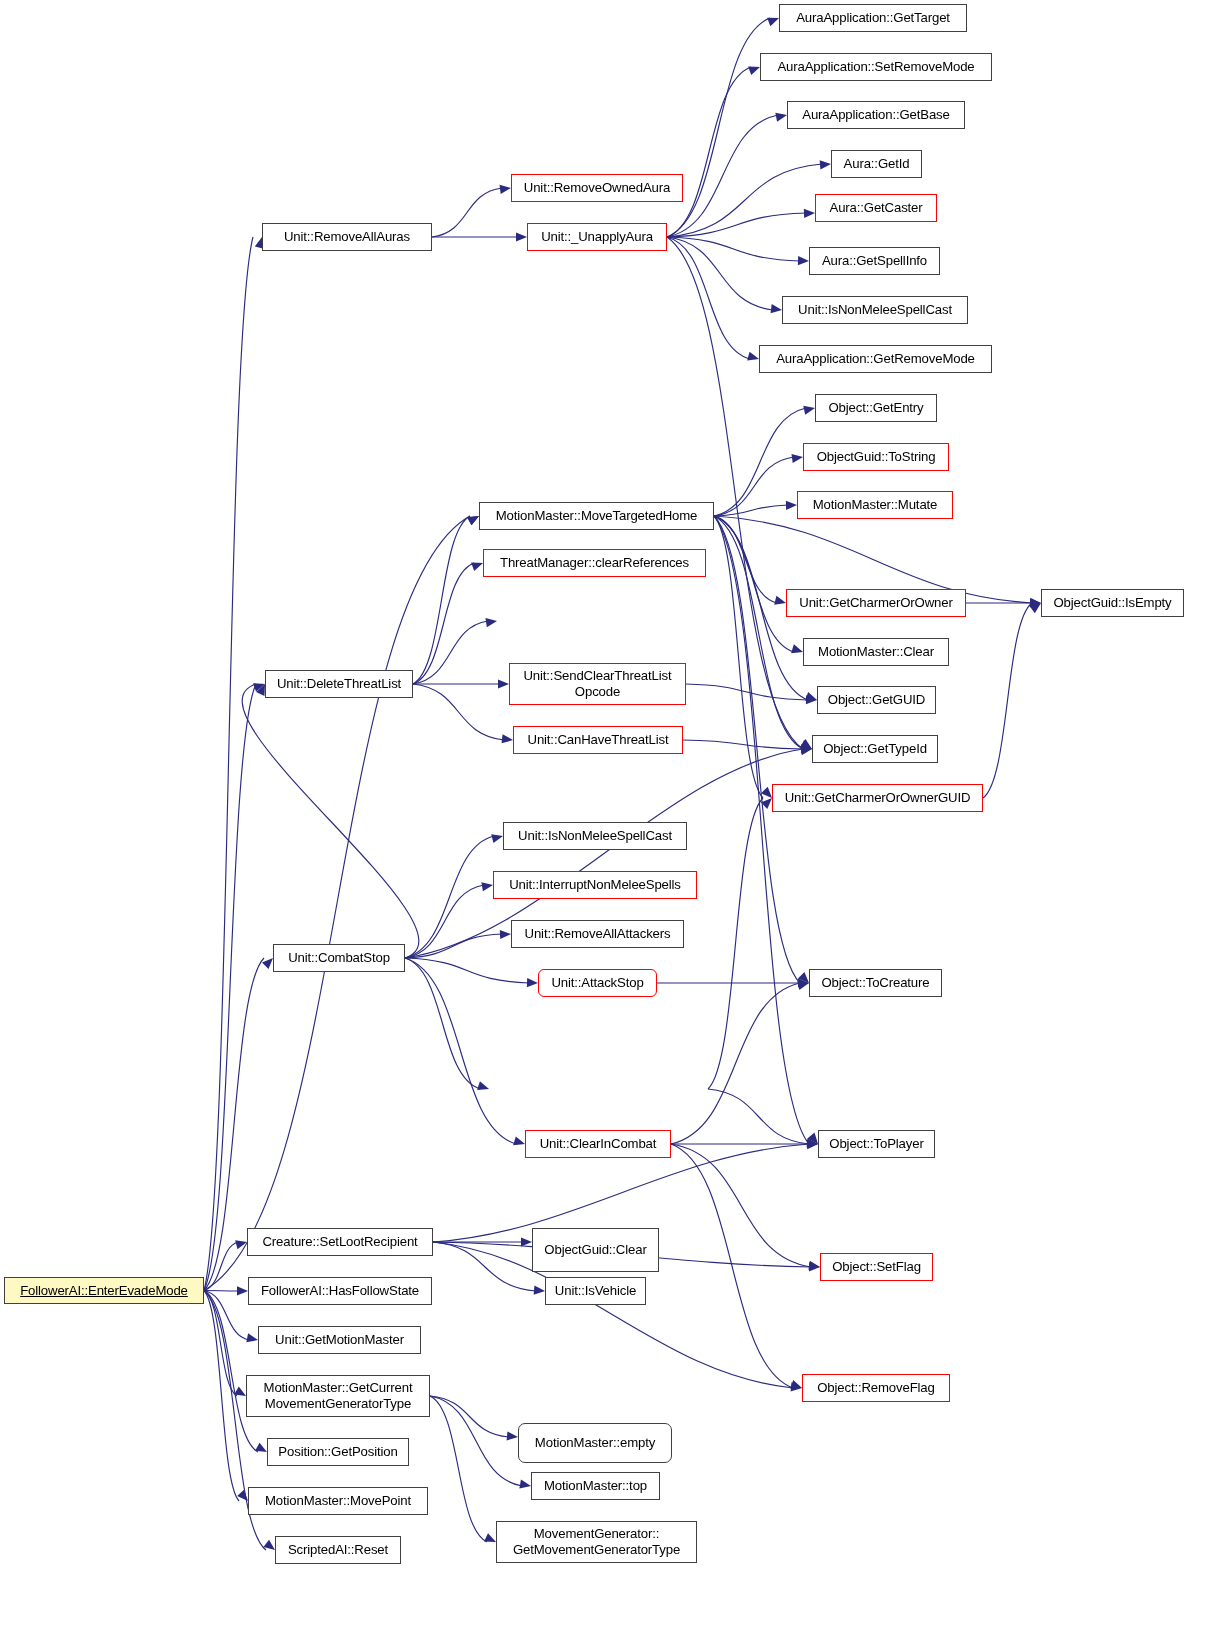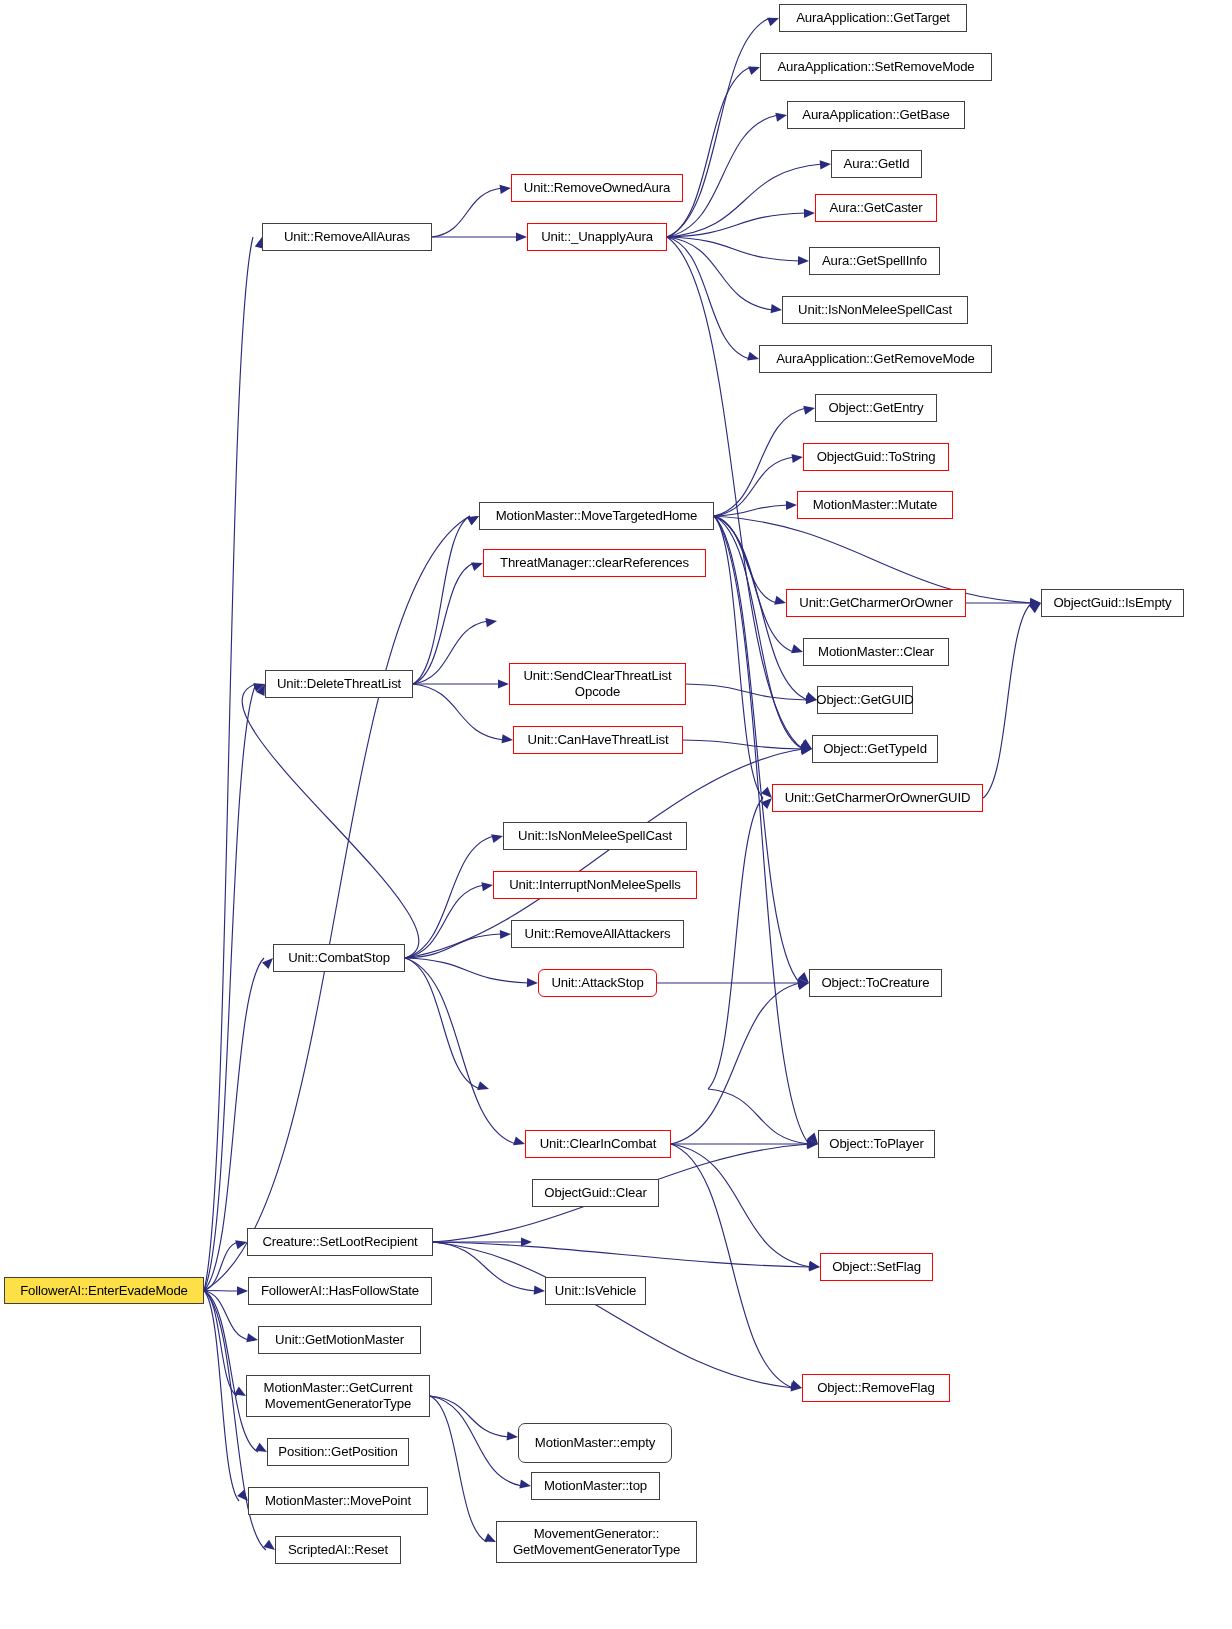--- a/index.html
+++ b/index.html
@@ -40,22 +40,23 @@
     border: 1px solid #404040;
     letter-spacing: -0.15px;
     white-space: pre-line;
     padding: 0 3px;
     cursor: pointer;
   }
   .gnode.red {
     border-color: #ff0000;
   }
   .gnode.current {
-    background: #fde047;
+    background: #fef9c3;
     border-color: #404040;
+    text-decoration: underline;
   }
   .edge-path {
     fill: none;
     stroke: #2a2a7f;
     stroke-width: 1.15;
   }
   .edge-head {
     fill: #2a2a7f;
     stroke: none;
   }
@@ -212,34 +213,34 @@
     <div class="gnode red" style="left: 803px; top: 443px; width: 146px; height: 28px;"><span>ObjectGuid::ToString</span></div>
     <div class="gnode red" style="left: 797px; top: 491px; width: 156px; height: 28px;"><span>MotionMaster::Mutate</span></div>
     <div class="gnode" style="left: 479px; top: 502px; width: 235px; height: 28px;"><span>MotionMaster::MoveTargetedHome</span></div>
     <div class="gnode red" style="left: 483px; top: 549px; width: 223px; height: 28px;"><span>ThreatManager::clearReferences</span></div>
     <div class="gnode red" style="left: 509px; top: 663px; width: 177px; height: 42px;"><span>Unit::SendClearThreatList
 Opcode</span></div>
     <div class="gnode red" style="left: 513px; top: 726px; width: 170px; height: 28px;"><span>Unit::CanHaveThreatList</span></div>
     <div class="gnode" style="left: 265px; top: 670px; width: 148px; height: 28px;"><span>Unit::DeleteThreatList</span></div>
     <div class="gnode red" style="left: 786px; top: 589px; width: 180px; height: 28px;"><span>Unit::GetCharmerOrOwner</span></div>
     <div class="gnode" style="left: 803px; top: 638px; width: 146px; height: 28px;"><span>MotionMaster::Clear</span></div>
-    <div class="gnode" style="left: 817px; top: 686px; width: 96px; height: 28px;"><span>Object::GetGUID</span></div>
+    <div class="gnode" style="left: 817px; top: 686px; width: 119px; height: 28px;"><span>Object::GetGUID</span></div>
     <div class="gnode" style="left: 812px; top: 735px; width: 126px; height: 28px;"><span>Object::GetTypeId</span></div>
     <div class="gnode" style="left: 1041px; top: 589px; width: 143px; height: 28px;"><span>ObjectGuid::IsEmpty</span></div>
     <div class="gnode red" style="left: 772px; top: 784px; width: 211px; height: 28px;"><span>Unit::GetCharmerOrOwnerGUID</span></div>
     <div class="gnode" style="left: 503px; top: 822px; width: 184px; height: 28px;"><span>Unit::IsNonMeleeSpellCast</span></div>
     <div class="gnode red" style="left: 493px; top: 871px; width: 204px; height: 28px;"><span>Unit::InterruptNonMeleeSpells</span></div>
     <div class="gnode" style="left: 511px; top: 920px; width: 173px; height: 28px;"><span>Unit::RemoveAllAttackers</span></div>
     <div class="gnode red" style="left: 538px; top: 969px; width: 119px; height: 28px; border-radius: 6px;"><span>Unit::AttackStop</span></div>
     <div class="gnode" style="left: 273px; top: 944px; width: 132px; height: 28px;"><span>Unit::CombatStop</span></div>
     <div class="gnode" style="left: 809px; top: 969px; width: 133px; height: 28px;"><span>Object::ToCreature</span></div>
     <div class="gnode red" style="left: 525px; top: 1130px; width: 146px; height: 28px;"><span>Unit::ClearInCombat</span></div>
     <div class="gnode" style="left: 818px; top: 1130px; width: 117px; height: 28px;"><span>Object::ToPlayer</span></div>
     <div class="gnode" style="left: 247px; top: 1228px; width: 186px; height: 28px;"><span>Creature::SetLootRecipient</span></div>
-    <div class="gnode" style="left: 532px; top: 1179px; width: 127px; height: 28px;"><span>ObjectGuid::Clear</span></div>
+    <div class="gnode" style="left: 532px; top: 1228px; width: 127px; height: 44px;"><span>ObjectGuid::Clear</span></div>
     <div class="gnode" style="left: 545px; top: 1277px; width: 101px; height: 28px;"><span>Unit::IsVehicle</span></div>
     <div class="gnode" style="left: 248px; top: 1277px; width: 184px; height: 28px;"><span>FollowerAI::HasFollowState</span></div>
     <div class="gnode" style="left: 258px; top: 1326px; width: 163px; height: 28px;"><span>Unit::GetMotionMaster</span></div>
     <div class="gnode" style="left: 246px; top: 1375px; width: 184px; height: 42px;"><span>MotionMaster::GetCurrent
 MovementGeneratorType</span></div>
     <div class="gnode" style="left: 267px; top: 1438px; width: 142px; height: 28px;"><span>Position::GetPosition</span></div>
     <div class="gnode" style="left: 248px; top: 1487px; width: 180px; height: 28px;"><span>MotionMaster::MovePoint</span></div>
     <div class="gnode" style="left: 275px; top: 1536px; width: 126px; height: 28px;"><span>ScriptedAI::Reset</span></div>
     <div class="gnode red" style="left: 820px; top: 1253px; width: 113px; height: 28px;"><span>Object::SetFlag</span></div>
     <div class="gnode red" style="left: 802px; top: 1374px; width: 148px; height: 28px;"><span>Object::RemoveFlag</span></div>

